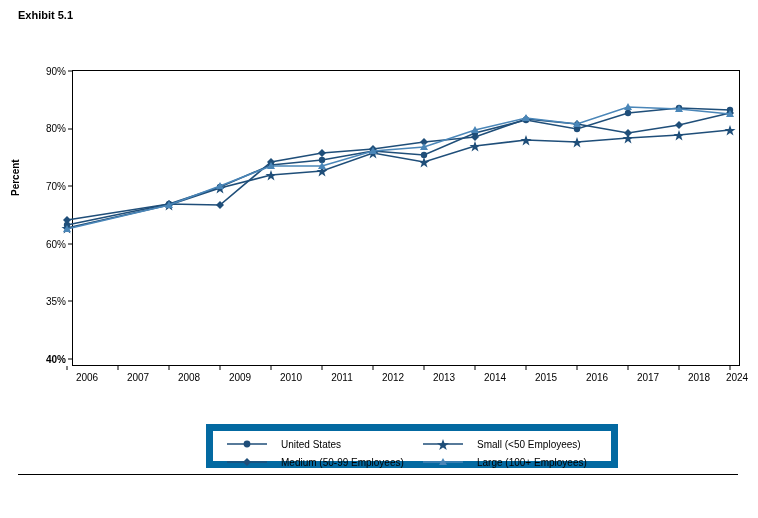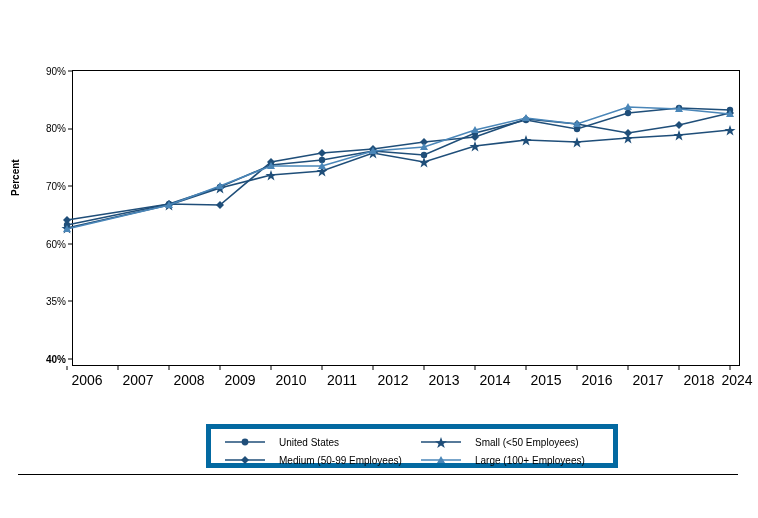--- a/index.html
+++ b/index.html
@@ -62,39 +62,39 @@
   }
   .ytick {
     position: absolute;
     font-size: 10px;
     text-align: right;
     width: 36px;
     left: 30px;
   }
   .xtick {
     position: absolute;
-    font-size: 14px;
+    font-size: 10px;
     text-align: center;
     width: 44px;
     top: 372px;
   }
   svg.chart {
     position: absolute;
     left: 0;
     top: 0;
     overflow: visible;
   }
   
   .legend {
     position: absolute;
     left: 206px;
     top: 424px;
     width: 412px;
     height: 44px;
-    border: 5px solid #0369a1;
+    border: 7px solid #0369a1;
     box-sizing: border-box;
     background: #ffffff;
   }
   .legend svg {
     position: absolute;
     left: 0;
     top: 0;
   }
   .legend-label {
     position: absolute;
@@ -117,20 +117,21 @@
   .footnote b {
     font-weight: bold;
   }
 </style>
 </head>
 <body>
 
 <div class="wrap">
 
   <div class="titles">
+    <div class="exhibit-num">Exhibit 5.1</div>
   </div>
 
   <div class="y-axis-label">Percent</div>
 
   <div class="plot-frame"></div>
 
   <div class="ytick" style="top:66px;">90%</div>
   <div class="ytick" style="top:123px;">80%</div>
   <div class="ytick" style="top:181px;">70%</div>
   <div class="ytick" style="top:239px;">60%</div>

